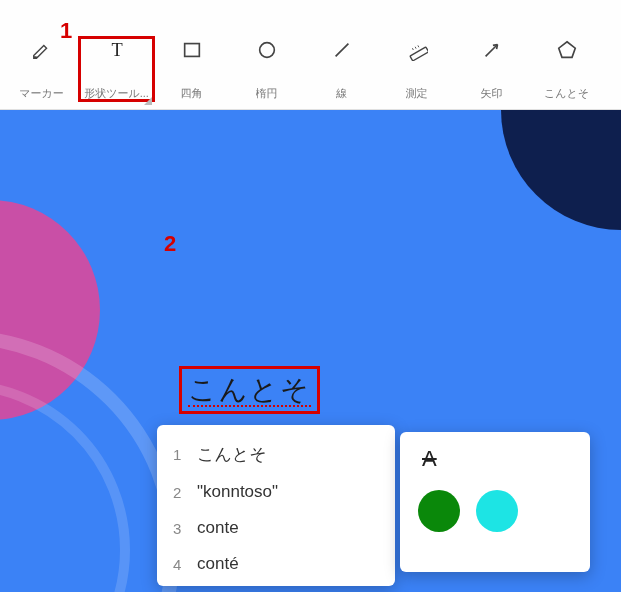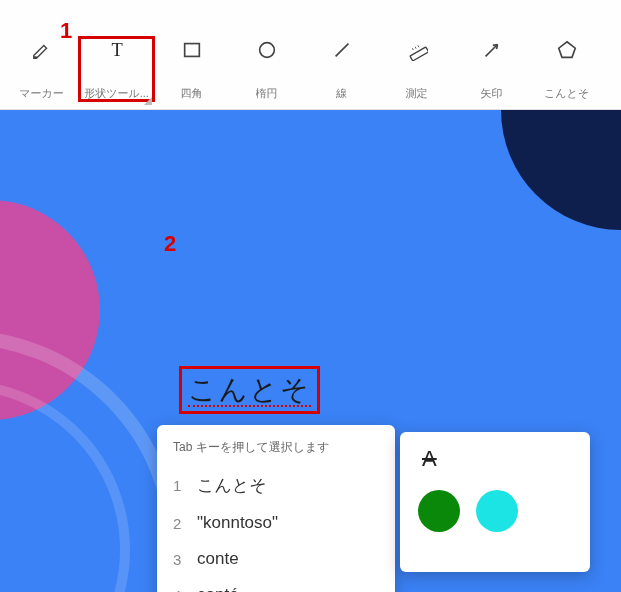--- a/index.html
+++ b/index.html
@@ -125,21 +125,20 @@
   <div class="circle-magenta"></div>
   <div class="arc-outline"></div>
   <div class="arc-outline2"></div>
   <div class="circle-dark"></div>
 
   <div class="text-input-box">
     <span class="typed-text">こんとそ</span>
   </div>
 
   <div class="ime-popup">
-    <div class="ime-hint">Tab キーを押して選択します</div>
     <div class="ime-item">
       <span class="ime-num">1</span>
       <span>こんとそ</span>
     </div>
     <div class="ime-item">
       <span class="ime-num">2</span>
       <span>"konntoso"</span>
     </div>
     <div class="ime-item">
       <span class="ime-num">3</span>

